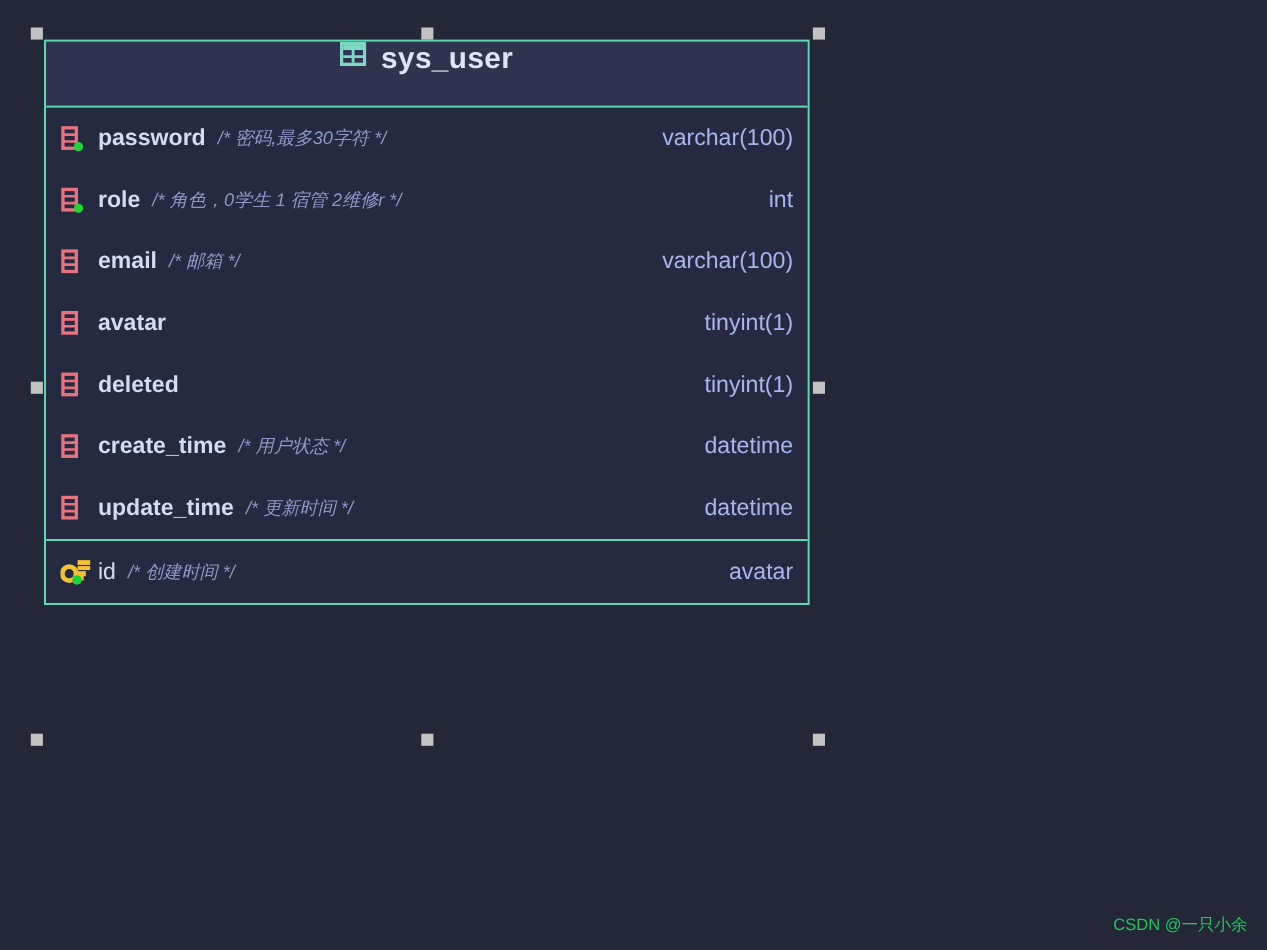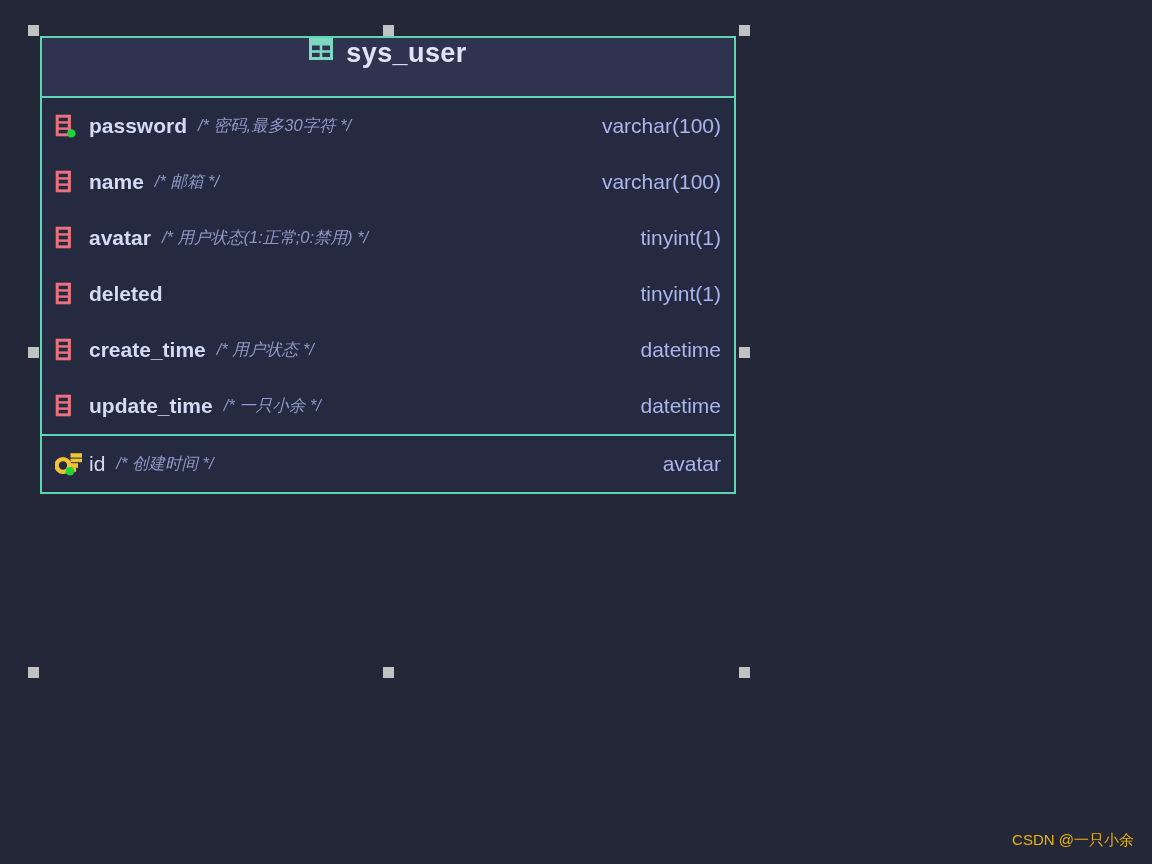--- a/index.html
+++ b/index.html
@@ -97,21 +97,21 @@
     background: #252a41;
   }
   .pk-row .fname { font-weight: normal; }
   .pk-row .ftype { color: #a9b6ec; }
 
   
   #watermark {
     position: absolute;
     right: 18px;
     bottom: 14px;
-    color: #eab308;
+    color: #22c55e;
     font-size: 15px;
     z-index: 10;
   }
 
   svg { display: block; }
 </style>
 </head>
 <body style="background: rgb(36, 39, 56);">
 
 <div id="selection-handles">
@@ -153,37 +153,50 @@
         <span class="fcomment">/* 密码,最多30字符 */</span>
         <span class="spacer"></span>
         <span class="ftype">varchar(100)</span>
       </div>
       <div class="row">
         <span class="icon-slot">
           <svg width="26" height="24" viewBox="0 0 26 24">
             <rect x="2.2" y="2.2" width="12.2" height="18.6" fill="none" stroke="#e8737f" stroke-width="3"></rect>
             <line x1="2.2" y1="8.4" x2="14.4" y2="8.4" stroke="#e8737f" stroke-width="2.4"></line>
             <line x1="2.2" y1="14.6" x2="14.4" y2="14.6" stroke="#e8737f" stroke-width="2.4"></line>
-          </svg>
-        </span>
-        <span class="fname">name</span>
+            <circle cx="16.4" cy="19.4" r="4.2" fill="#1fd43a"></circle>
+          </svg>
+        </span>
+        <span class="fname">role</span>
+        <span class="fcomment">/* 角色，0学生 1 宿管 2维修r */</span>
+        <span class="spacer"></span>
+        <span class="ftype">int</span>
+      </div>
+      <div class="row">
+        <span class="icon-slot">
+          <svg width="26" height="24" viewBox="0 0 26 24">
+            <rect x="2.2" y="2.2" width="12.2" height="18.6" fill="none" stroke="#e8737f" stroke-width="3"></rect>
+            <line x1="2.2" y1="8.4" x2="14.4" y2="8.4" stroke="#e8737f" stroke-width="2.4"></line>
+            <line x1="2.2" y1="14.6" x2="14.4" y2="14.6" stroke="#e8737f" stroke-width="2.4"></line>
+          </svg>
+        </span>
+        <span class="fname">email</span>
         <span class="fcomment">/* 邮箱 */</span>
         <span class="spacer"></span>
         <span class="ftype">varchar(100)</span>
       </div>
       <div class="row">
         <span class="icon-slot">
           <svg width="26" height="24" viewBox="0 0 26 24">
             <rect x="2.2" y="2.2" width="12.2" height="18.6" fill="none" stroke="#e8737f" stroke-width="3"></rect>
             <line x1="2.2" y1="8.4" x2="14.4" y2="8.4" stroke="#e8737f" stroke-width="2.4"></line>
             <line x1="2.2" y1="14.6" x2="14.4" y2="14.6" stroke="#e8737f" stroke-width="2.4"></line>
           </svg>
         </span>
         <span class="fname">avatar</span>
-        <span class="fcomment">/* 用户状态(1:正常;0:禁用) */</span>
         <span class="spacer"></span>
         <span class="ftype">tinyint(1)</span>
       </div>
       <div class="row">
         <span class="icon-slot">
           <svg width="26" height="24" viewBox="0 0 26 24">
             <rect x="2.2" y="2.2" width="12.2" height="18.6" fill="none" stroke="#e8737f" stroke-width="3"></rect>
             <line x1="2.2" y1="8.4" x2="14.4" y2="8.4" stroke="#e8737f" stroke-width="2.4"></line>
             <line x1="2.2" y1="14.6" x2="14.4" y2="14.6" stroke="#e8737f" stroke-width="2.4"></line>
           </svg>
@@ -207,21 +220,21 @@
       </div>
       <div class="row">
         <span class="icon-slot">
           <svg width="26" height="24" viewBox="0 0 26 24">
             <rect x="2.2" y="2.2" width="12.2" height="18.6" fill="none" stroke="#e8737f" stroke-width="3"></rect>
             <line x1="2.2" y1="8.4" x2="14.4" y2="8.4" stroke="#e8737f" stroke-width="2.4"></line>
             <line x1="2.2" y1="14.6" x2="14.4" y2="14.6" stroke="#e8737f" stroke-width="2.4"></line>
           </svg>
         </span>
         <span class="fname">update_time</span>
-        <span class="fcomment">/* 一只小余 */</span>
+        <span class="fcomment">/* 更新时间 */</span>
         <span class="spacer"></span>
         <span class="ftype">datetime</span>
       </div>
     </div>
 
   <div class="pk-divider" style="border-top-color: rgb(93, 214, 180);"></div>
 
   <div class="row pk-row" style="background: rgb(37, 42, 65);">
     <span class="icon-slot">
       <svg width="28" height="24" viewBox="0 0 28 24">

